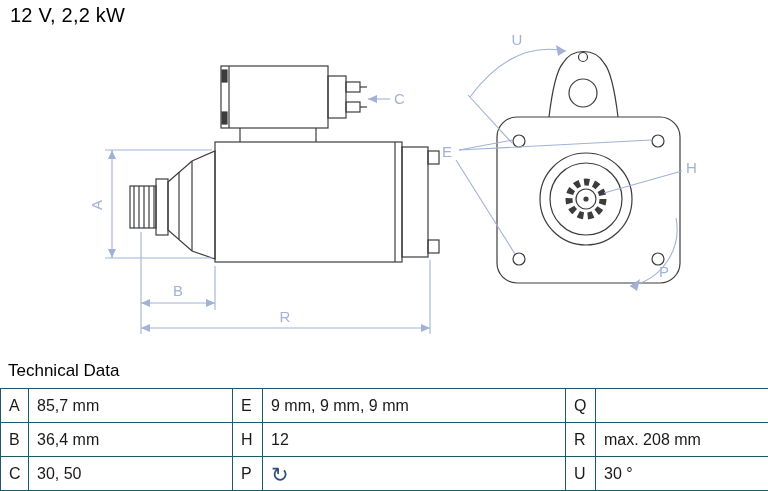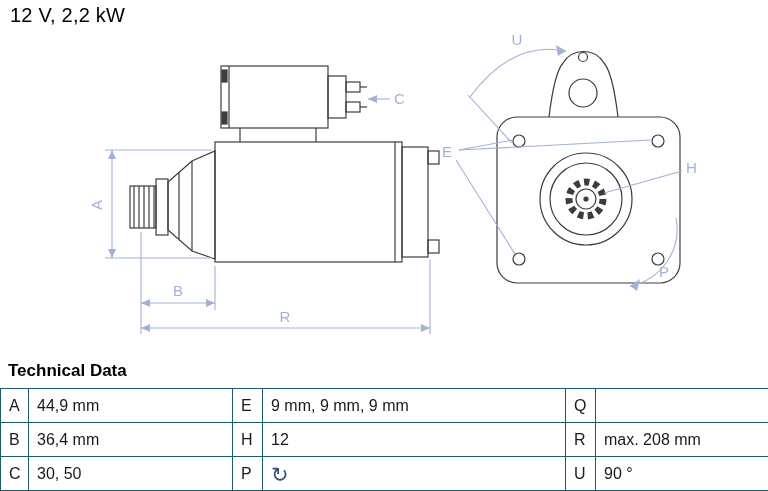--- a/index.html
+++ b/index.html
@@ -11,21 +11,21 @@
     overflow:hidden;
   }
   .title{
     position:absolute;top:4px;left:10px;
     font-size:20px;color:#000;letter-spacing:.2px;
   }
   svg.drawing{position:absolute;top:0;left:0;}
   .tech{position:absolute;left:0;bottom:0;width:768px;}
   .tech h2{
     margin:0;padding:2px 8px 7px;
-    font-size:17px;font-weight:bold;color:#000;
+    font-size:17px;font-weight:normal;color:#000;
   }
   table.specs{
     width:768px;border-collapse:collapse;table-layout:fixed;
     font-size:16px;color:#1a1a1a;
   }
   table.specs td{
     border:1px solid #1b5a68;
     height:33px;padding:0 8px;
     white-space:nowrap;overflow:hidden;
     vertical-align:middle;
@@ -155,21 +155,21 @@
         <col style="width:28px">
           <col style="width:204px">
         <col style="width:30px">
           <col style="width:303px">
         <col style="width:30px">
           <col style="width:173px">
       </colgroup>
       <tbody>
         <tr>
           <td>A</td>
-          <td>44,9 mm</td>
+          <td>85,7 mm</td>
           <td>E</td>
           <td>9 mm, 9 mm, 9 mm</td>
           <td>Q</td>
           <td></td>
         </tr>
         <tr>
           <td>B</td>
           <td>36,4 mm</td>
           <td>H</td>
           <td>12</td>
@@ -177,19 +177,19 @@
           <td>max. 208 mm</td>
         </tr>
         <tr>
           <td>C</td>
           <td>30, 50</td>
           <td>P</td>
           <td>
             <span class="rot">↻</span>
           </td>
           <td>U</td>
-          <td>90 °</td>
+          <td>30 °</td>
         </tr>
       </tbody>
     </table>
   </div>
 
 </div>
 
 </body></html>

